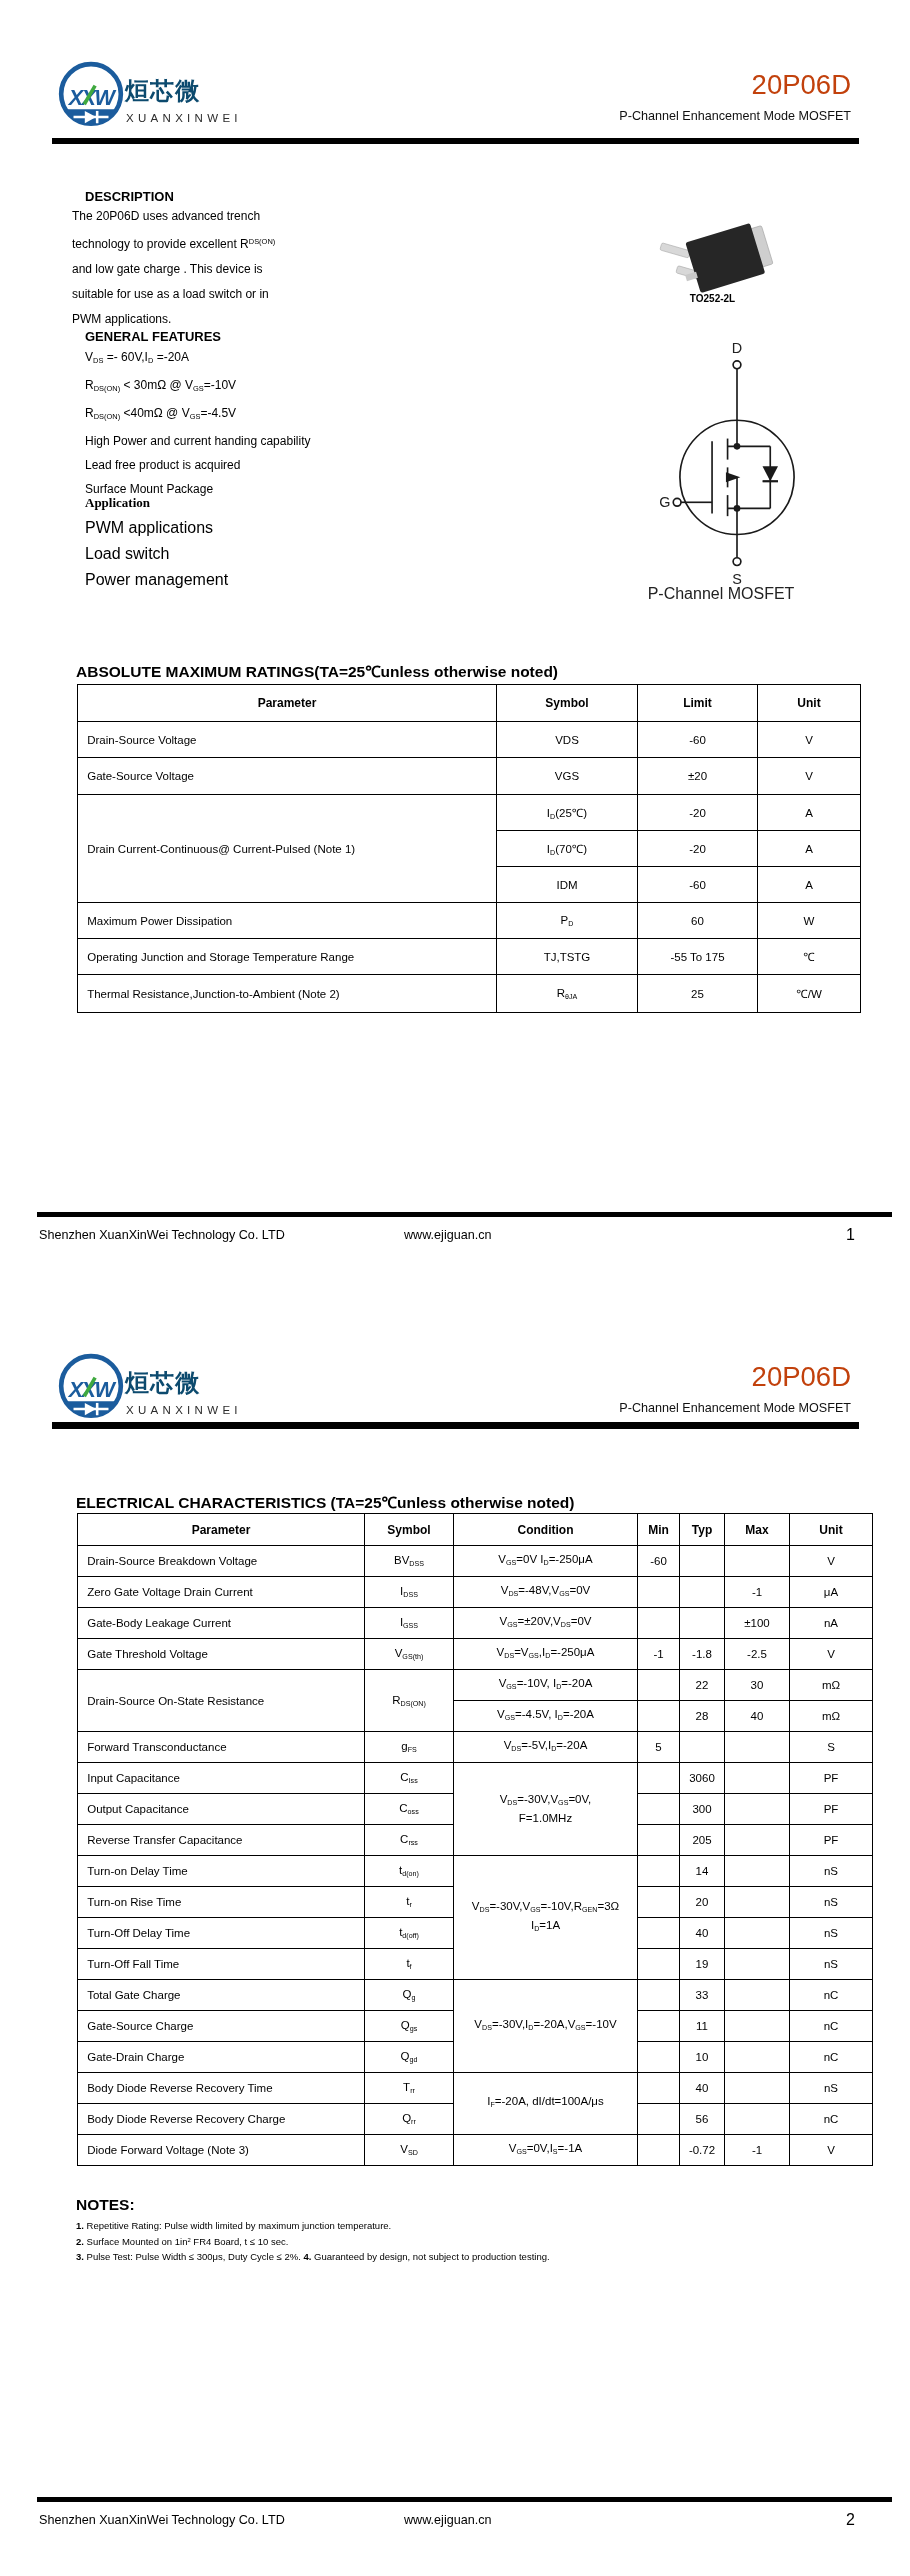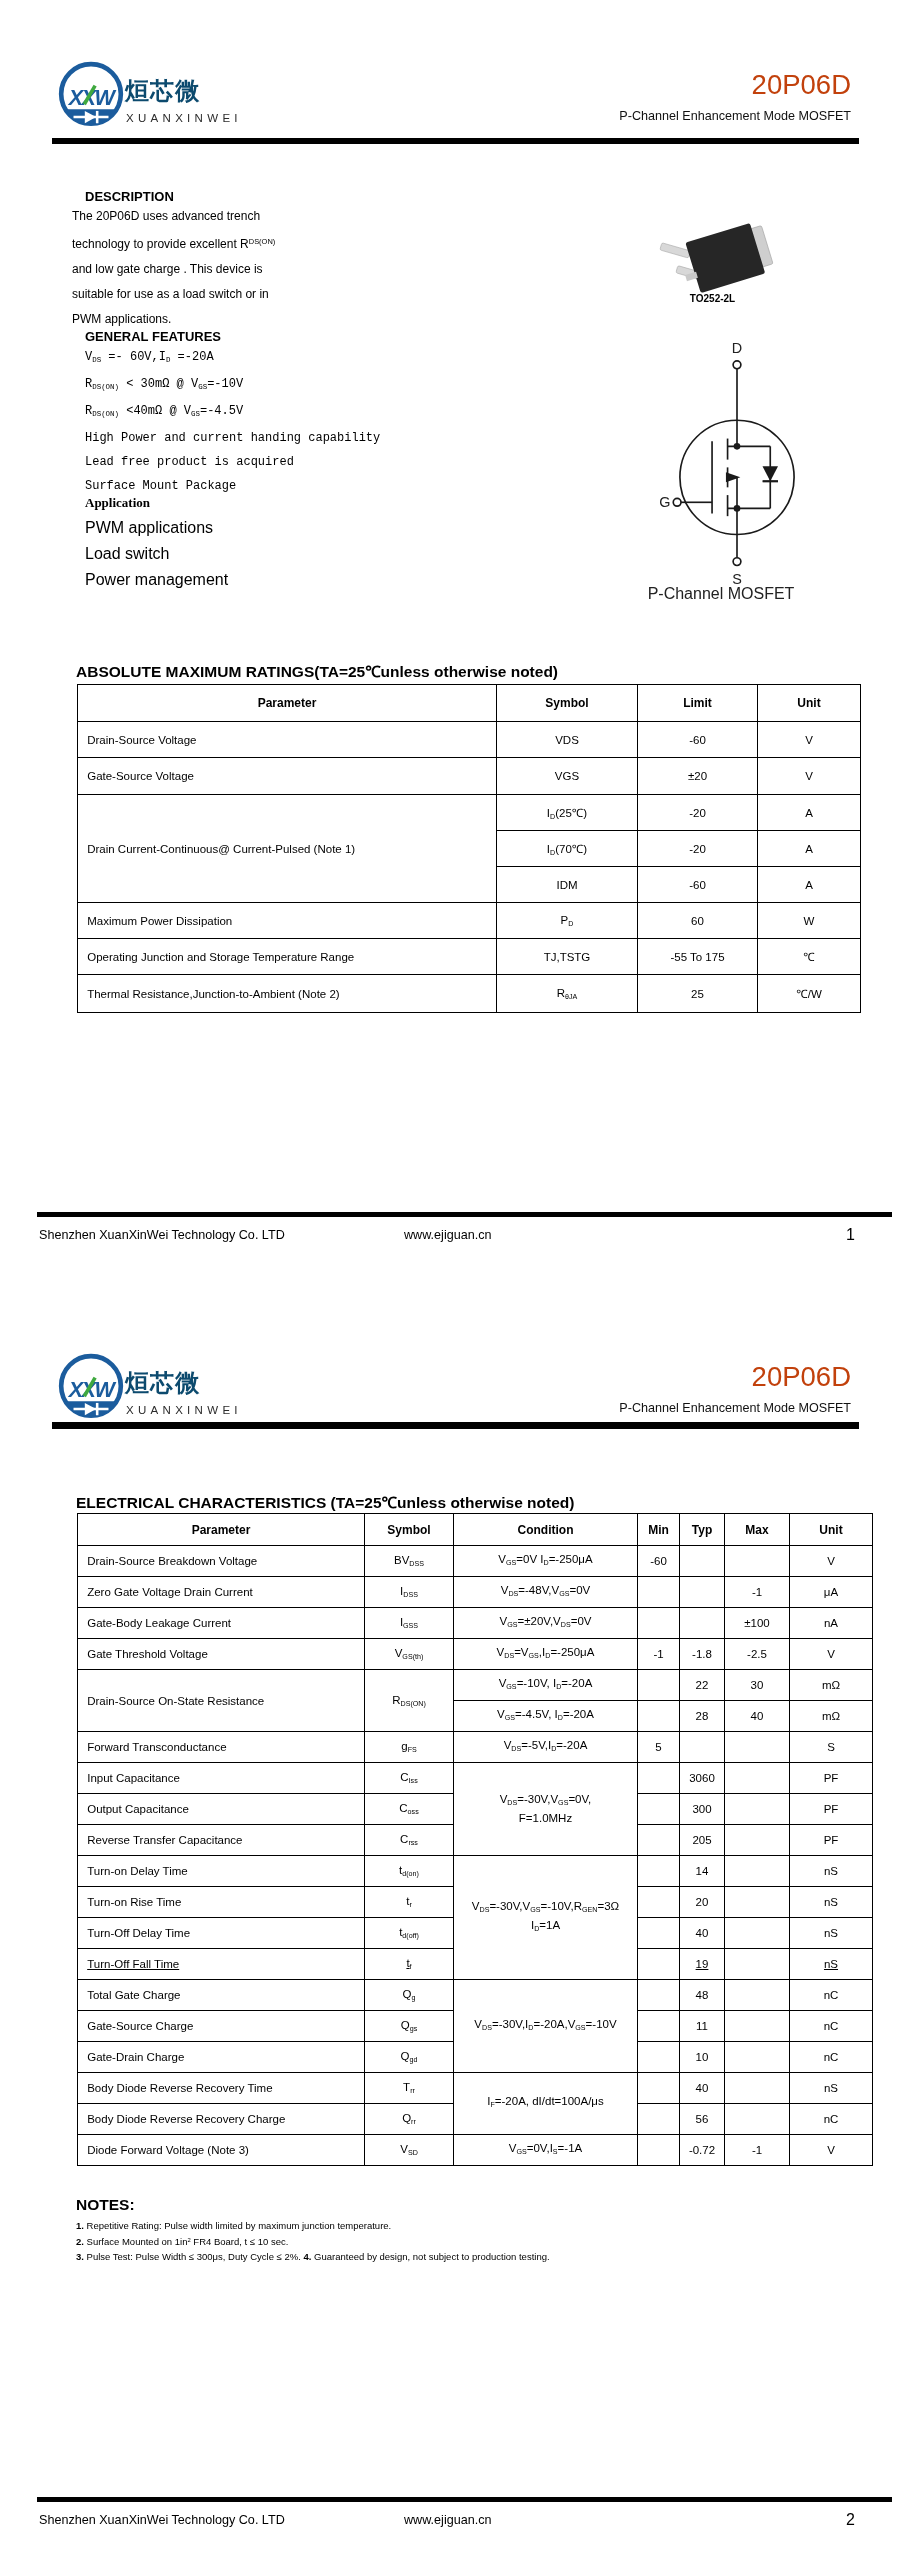--- a/index.html
+++ b/index.html
@@ -68,21 +68,21 @@
 
   <div class="abs sec-head" style="left:85px;top:189px;">DESCRIPTION</div>
   <div class="abs" style="left:72px;top:204px;">
     <div class="bodyline">The  20P06D uses advanced trench</div>
     <div class="bodyline">technology to provide excellent R<sup>DS(ON)</sup></div>
     <div class="bodyline">and low gate charge . This device is</div>
     <div class="bodyline">suitable for use as a load switch or in</div>
     <div class="bodyline">PWM applications.</div>
   </div>
   <div class="abs sec-head" style="left:85px;top:329px;">GENERAL FEATURES</div>
-  <div class="abs" style="left:85px;top:345px;font-family:Liberation Mono, monospace;">
+  <div class="abs" style="left:85px;top:345px;">
     <div class="featline">V<sub>DS</sub> =- 60V,I<sub>D</sub> =-20A</div>
     <div class="featline">R<sub>DS(ON)</sub> &lt; 30mΩ @ V<sub>GS</sub>=-10V</div>
     <div class="featline">R<sub>DS(ON)</sub> &lt;40mΩ @ V<sub>GS</sub>=-4.5V</div>
     <div class="featline">High Power and current handing capability</div>
     <div class="featline">Lead free product is acquired</div>
     <div class="featline">Surface Mount Package</div>
   </div>
   <div class="abs sec-head" style="left:85px;top:495px;font-family:Liberation Serif, serif;">Application</div>
   <div class="abs" style="left:85px;top:515px;">
     <div class="appline">PWM applications</div>
@@ -346,34 +346,34 @@
       <td>nS</td>
     </tr>
     <tr style="height:31px;">
       <td class="pl">Turn-Off Delay Time</td>
       <td>t<sub>d(off)</sub></td>
       <td></td>
       <td>40</td>
       <td></td>
       <td>nS</td>
     </tr>
-    <tr style="height:31px;text-decoration:underline;">
+    <tr style="height:31px;">
       <td class="pl">Turn-Off Fall Time</td>
       <td>t<sub>f</sub></td>
       <td></td>
       <td>19</td>
       <td></td>
       <td>nS</td>
     </tr>
     <tr style="height:31px;">
       <td class="pl">Total Gate Charge</td>
       <td>Q<sub>g</sub></td>
       <td class="cond" rowspan="3">V<sub>DS</sub>=-30V,I<sub>D</sub>=-20A,V<sub>GS</sub>=-10V</td>
       <td></td>
-      <td>48</td>
+      <td>33</td>
       <td></td>
       <td>nC</td>
     </tr>
     <tr style="height:31px;">
       <td class="pl">Gate-Source Charge</td>
       <td>Q<sub>gs</sub></td>
       <td></td>
       <td>11</td>
       <td></td>
       <td>nC</td>

